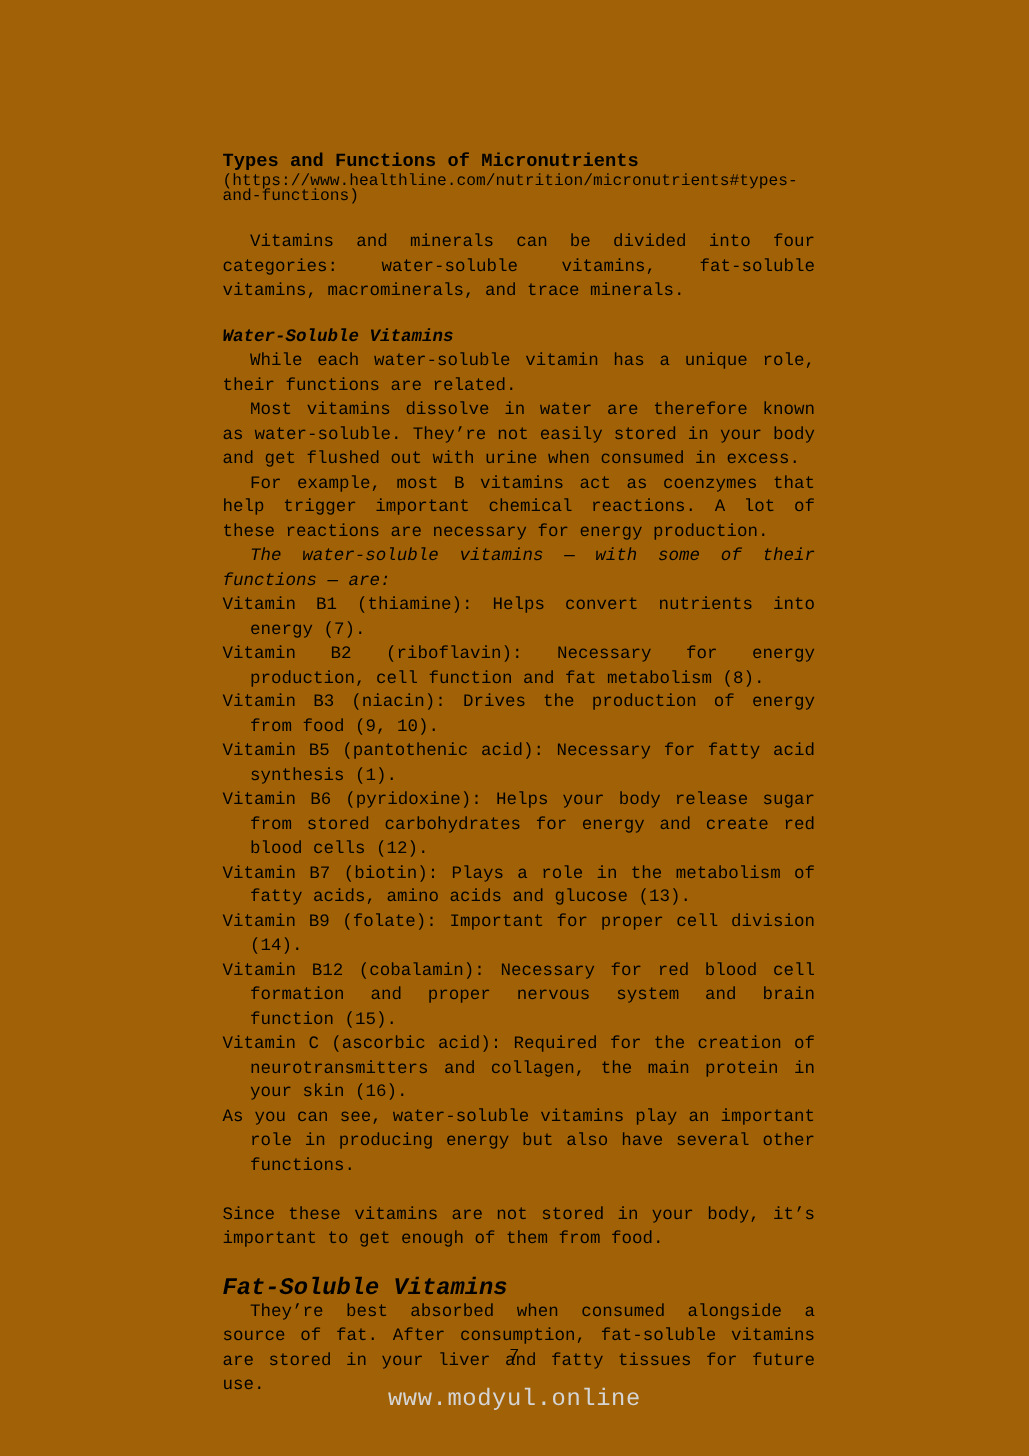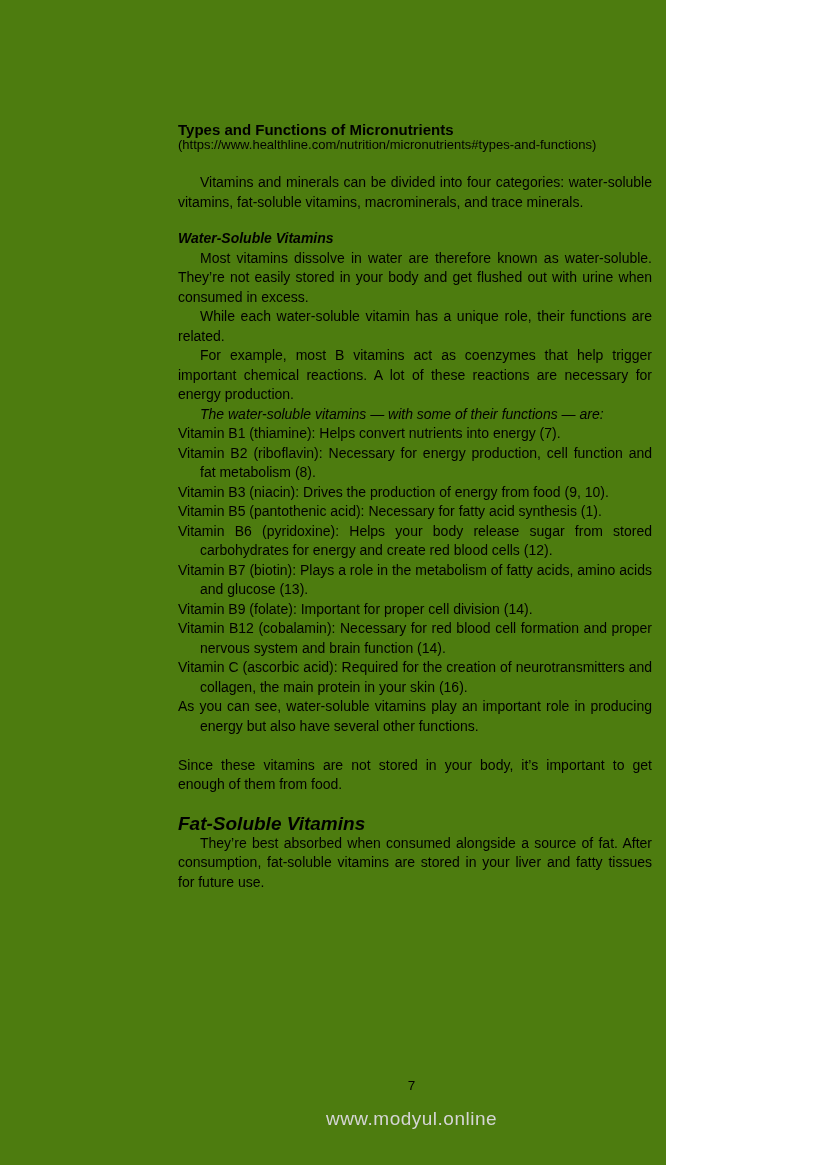--- a/index.html
+++ b/index.html
@@ -2,24 +2,24 @@
 <html><head>
 <meta charset="utf-8">
 <style>
   html, body {
     margin: 0;
     padding: 0;
     background: #ffffff;
   }
   .page {
     position: relative;
-    width: 666px;
+    width: 823px;
     height: 1165px;
-    background: #4d7c0f;
-    font-family: Liberation Sans, sans-serif;
+    background: #a16207;
+    font-family: Liberation Mono, monospace;
     color: #000000;
     overflow: hidden;
   }
   .content {
     position: absolute;
     left: 178px;
     top: 120px;
     width: 474px;
     font-size: 14px;
     line-height: 19.5px;
@@ -88,33 +88,33 @@
 
 <div class="page">
   <div class="content">
 
     <h1 class="doc-title">Types and Functions of Micronutrients</h1>
     <div class="doc-source">(https://www.healthline.com/nutrition/micronutrients#types-and-functions)</div>
 
     <p class="para">Vitamins and minerals can be divided into four categories: water-soluble vitamins, fat-soluble vitamins, macrominerals, and trace minerals.</p>
 
     <h2 class="heading-bi gap-before" style="font-size:14px;">Water-Soluble Vitamins</h2>
+    <p class="para">While each water-soluble vitamin has a unique role, their functions are related.</p>
     <p class="para">Most vitamins dissolve in water are therefore known as water-soluble. They’re not easily stored in your body and get flushed out with urine when consumed in excess.</p>
-    <p class="para">While each water-soluble vitamin has a unique role, their functions are related.</p>
     <p class="para">For example, most B vitamins act as coenzymes that help trigger important chemical reactions. A lot of these reactions are necessary for energy production.</p>
     <p class="para italic">The water-soluble vitamins — with some of their functions — are:</p>
 
     <p class="hang">Vitamin B1 (thiamine): Helps convert nutrients into energy (7).</p>
     <p class="hang">Vitamin B2 (riboflavin): Necessary for energy production, cell function and fat metabolism (8).</p>
     <p class="hang">Vitamin B3 (niacin): Drives the production of energy from food (9, 10).</p>
     <p class="hang">Vitamin B5 (pantothenic acid): Necessary for fatty acid synthesis (1).</p>
     <p class="hang">Vitamin B6 (pyridoxine): Helps your body release sugar from stored carbohydrates for energy and create red blood cells (12).</p>
     <p class="hang">Vitamin B7 (biotin): Plays a role in the metabolism of fatty acids, amino acids and glucose (13).</p>
     <p class="hang">Vitamin B9 (folate): Important for proper cell division (14).</p>
-    <p class="hang">Vitamin B12 (cobalamin): Necessary for red blood cell formation and proper nervous system and brain function (14).</p>
+    <p class="hang">Vitamin B12 (cobalamin): Necessary for red blood cell formation and proper nervous system and brain function (15).</p>
     <p class="hang">Vitamin C (ascorbic acid): Required for the creation of neurotransmitters and collagen, the main protein in your skin (16).</p>
 
     <p class="hang">As you can see, water-soluble vitamins play an important role in producing energy but also have several other functions.</p>
 
     <p class="para-noindent gap-line">Since these vitamins are not stored in your body, it’s important to get enough of them from food.</p>
 
     <h2 class="heading-i gap-line" style="font-size:19px;">Fat-Soluble Vitamins</h2>
     <p class="para">They’re best absorbed when consumed alongside a source of fat. After consumption, fat-soluble vitamins are stored in your liver and fatty tissues for future use.</p>
 
   </div>

